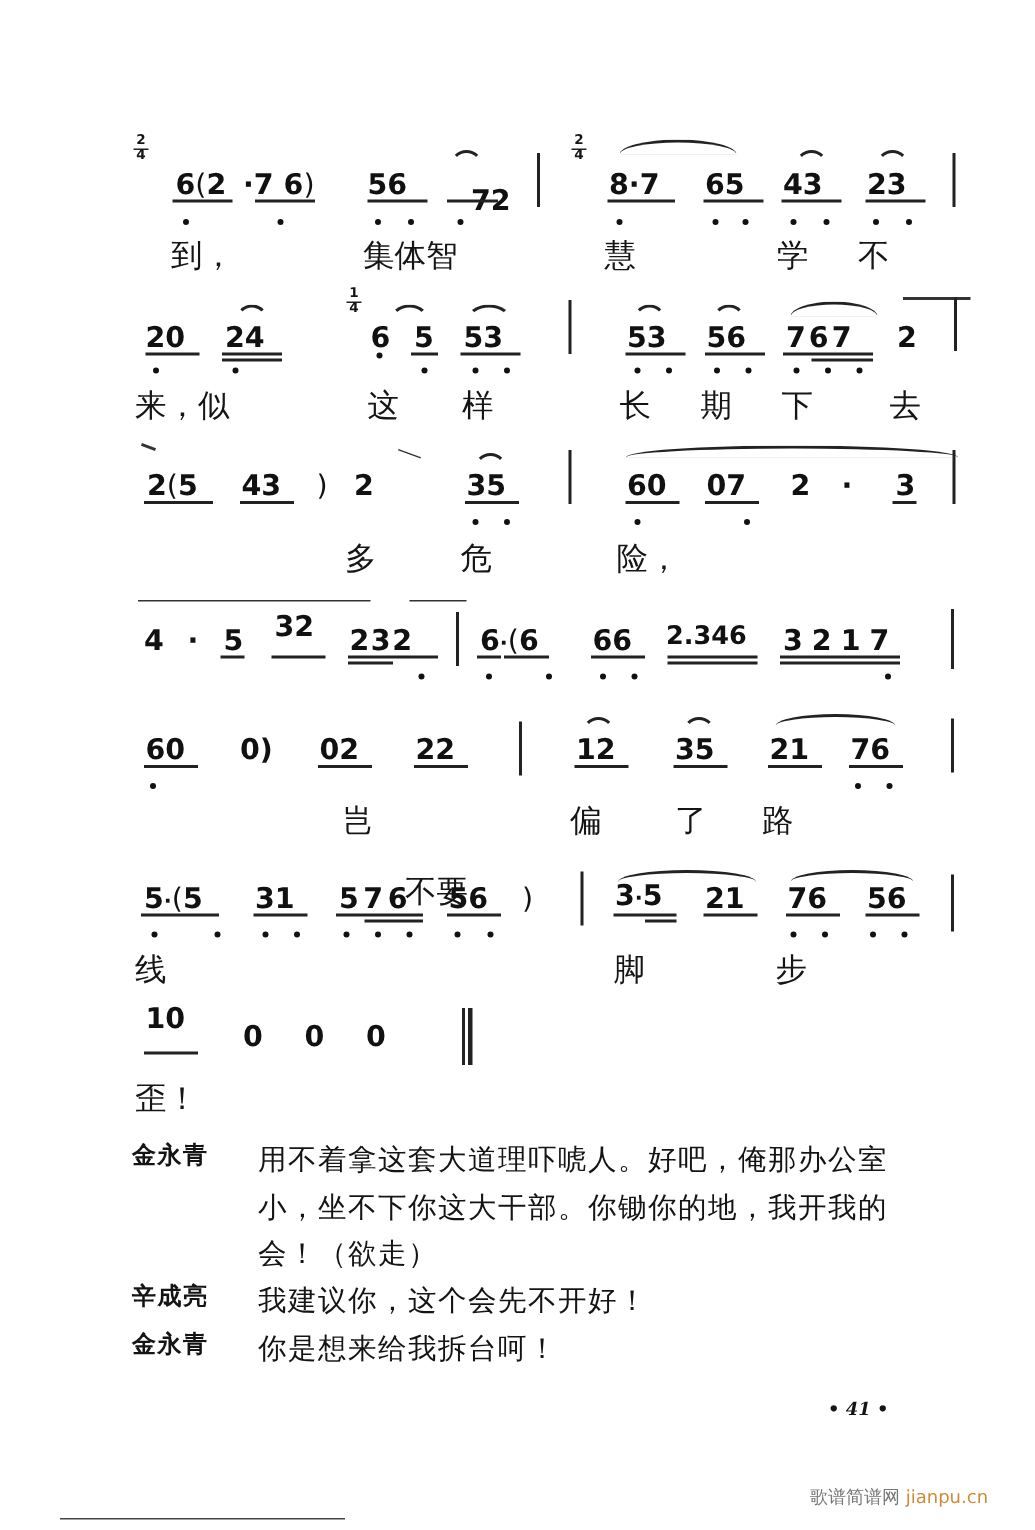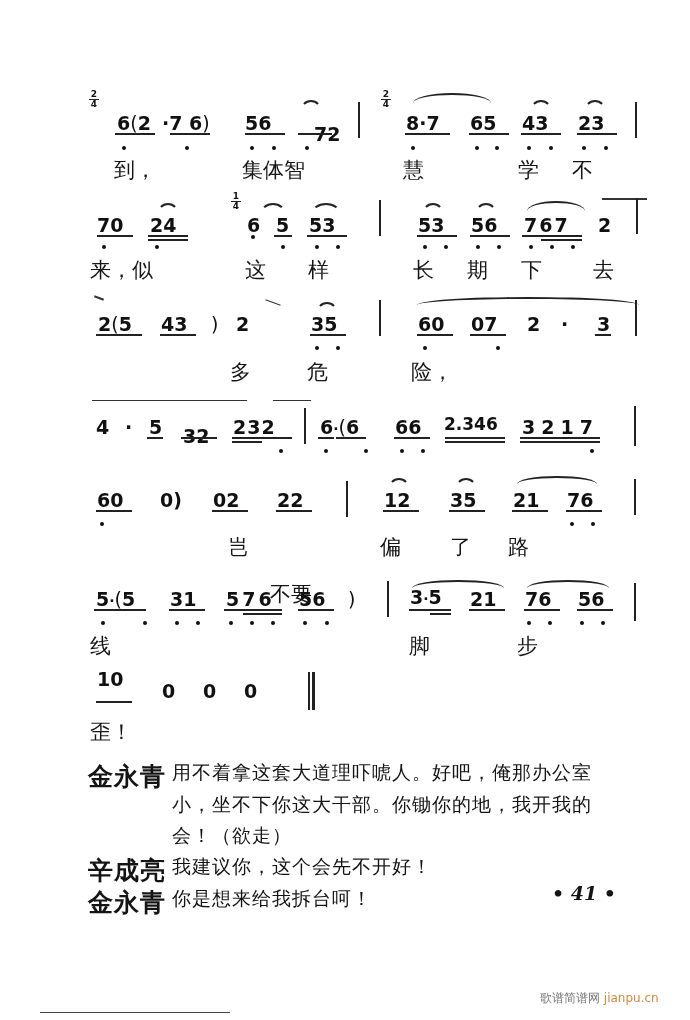--- a/index.html
+++ b/index.html
@@ -8,23 +8,23 @@
   .note { position: absolute; font-family: "DejaVu Sans", sans-serif; font-weight: bold;
           font-size: 19px; line-height: 20px; white-space: pre; color: #111; }
   .ul { position: absolute; height: 2px; background: #222; }
   .dot { position: absolute; width: 4px; height: 4px; border-radius: 50%; background: #111; }
   .bar { position: absolute; width: 2px; background: #222; }
   .arc { position: absolute; border: 2px solid #222; border-bottom: none; border-left-color: transparent; border-right-color: transparent; border-radius: 50% 50% 0 0 / 100% 100% 0 0; }
   .slur { position: absolute; border-top: 2px solid #222; border-radius: 50% 50% 0 0 / 100% 100% 0 0; height: 8px; }
   .lyric { position: absolute; font-family: "DejaVu Serif", serif; font-size: 21px; line-height: 24px; color: #151515; white-space: pre; }
   .tsig { position: absolute; font-family: "DejaVu Sans", sans-serif; font-weight: bold; font-size: 9px; line-height: 9px; text-align: center; width: 10px; }
   .tsig .b { border-top: 1px solid #222; }
-  .speaker { position: absolute; left: 88px; font-size: 25px; font-weight: bold; font-family: "DejaVu Serif", serif; letter-spacing: 1px; }
+  .speaker { position: absolute; left: 88px; font-size: 16px; font-weight: bold; font-family: "DejaVu Serif", serif; letter-spacing: 1px; }
   .line { position: absolute; left: 172px; font-size: 19px; font-family: "DejaVu Serif", serif; white-space: pre; letter-spacing: 1px; }
-  .pageno { position: absolute; left: 552px; top: 882px; font-size: 19px; font-style: italic; font-weight: bold; }
+  .pageno { position: absolute; left: 552px; top: 932px; font-size: 12px; font-style: italic; font-weight: bold; }
   .watermark { position: absolute; left: 540px; top: 990px; font-size: 12px; color: #777; font-family: "DejaVu Sans", sans-serif; }
   .watermark .en { color: #d08a3a; }
   .hline { position: absolute; height: 2px; background: #333; }
 </style>
 </head>
 <body>
 
 <div>
   <div class="tsig" style="left:89px;top:90px;">
     <div>2</div>
@@ -71,21 +71,21 @@
   <div class="bar" style="left:635px;top:102px;height:36px;"></div>
 
   <div class="lyric" style="left:114px;top:158px;">到，</div>
   <div class="lyric" style="left:242px;top:158px;letter-spacing:0px;">集体智</div>
   <div class="lyric" style="left:403px;top:158px;">慧</div>
   <div class="lyric" style="left:518px;top:158px;">学</div>
   <div class="lyric" style="left:572px;top:158px;">不</div>
 </div>
 
 <div>
-  <div class="note" style="left:97px;top:215px;">70</div>
+  <div class="note" style="left:97px;top:215px;">20</div>
   <div class="ul" style="left:97px;top:235px;width:36px;"></div>
   <div class="arc" style="left:157px;top:203px;width:18px;height:9px;"></div>
   <div class="note" style="left:150px;top:215px;">24</div>
   <div class="ul" style="left:148px;top:235px;width:40px;"></div>
   <div class="ul" style="left:148px;top:239px;width:40px;"></div>
   <div class="tsig" style="left:231px;top:192px;">
     <div>1</div>
     <div class="b">4</div>
   </div>
   <div class="arc" style="left:260px;top:203px;width:22px;height:9px;"></div>
@@ -167,21 +167,21 @@
   <div class="lyric" style="left:411px;top:360px;">险，</div>
 </div>
 
 <div>
   <div class="hline" style="left:92px;top:400px;width:155px;height:1px;"></div>
   <div class="hline" style="left:273px;top:400px;width:38px;height:1px;"></div>
   <div class="note" style="left:96px;top:417px;">4</div>
   <div class="note" style="left:125px;top:417px;">·</div>
   <div class="note" style="left:149px;top:417px;">5</div>
   <div class="ul" style="left:147px;top:437px;width:16px;"></div>
-  <div class="note" style="left:183px;top:426px;">32</div>
+  <div class="note" style="left:183px;top:408px;">32</div>
   <div class="ul" style="left:181px;top:437px;width:36px;"></div>
   <div class="note" style="left:233px;top:417px;letter-spacing:1px;">232</div>
   <div class="ul" style="left:232px;top:437px;width:60px;"></div>
   <div class="ul" style="left:232px;top:441px;width:30px;"></div>
   <div class="dot" style="left:279px;top:449px;"></div>
   <div class="bar" style="left:304px;top:408px;height:36px;"></div>
 
   <div class="note" style="left:320px;top:417px;">6<span style="font-size:14px;">·</span><span style="font-weight:normal">(</span>6</div>
   <div class="ul" style="left:318px;top:437px;width:16px;"></div>
   <div class="ul" style="left:336px;top:437px;width:30px;"></div>

